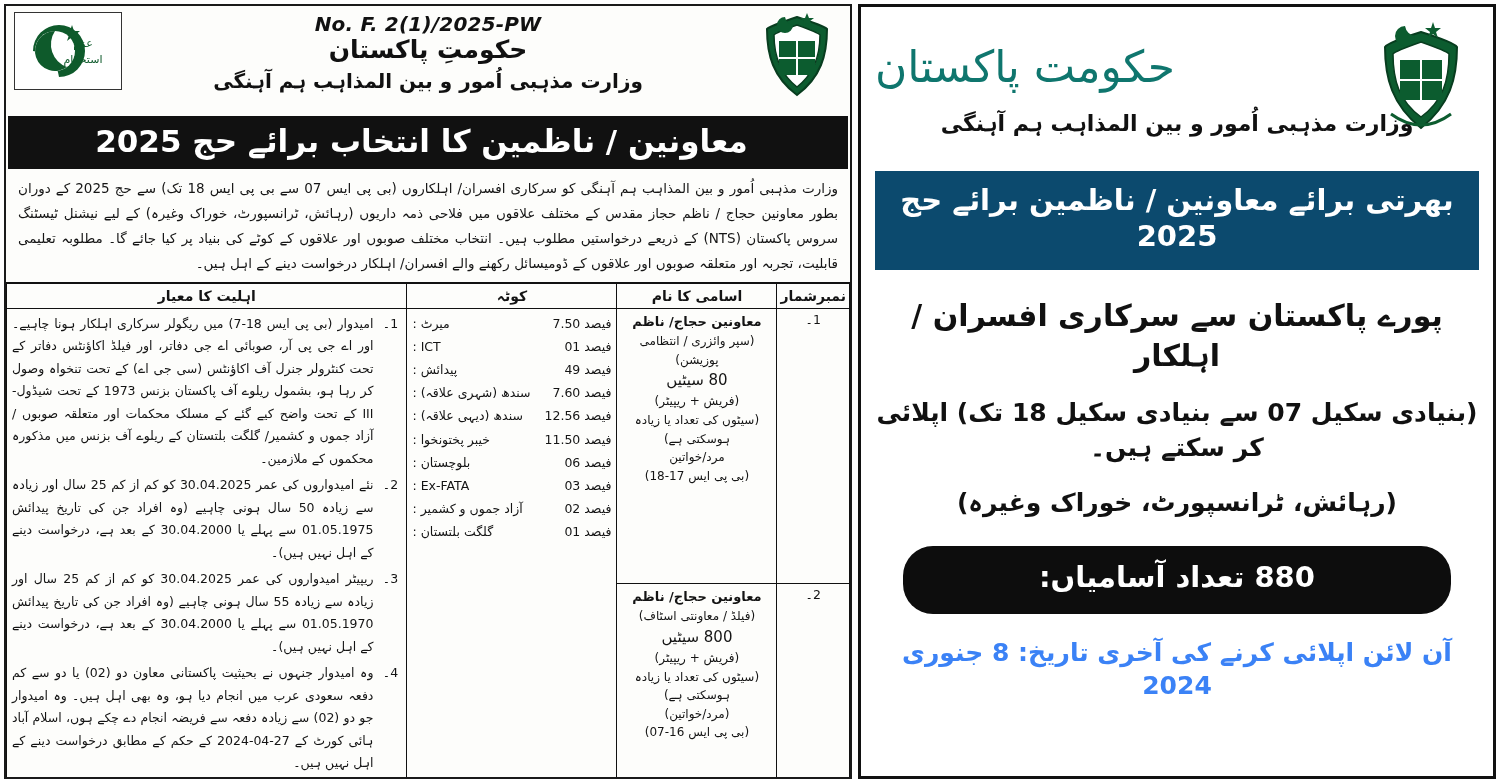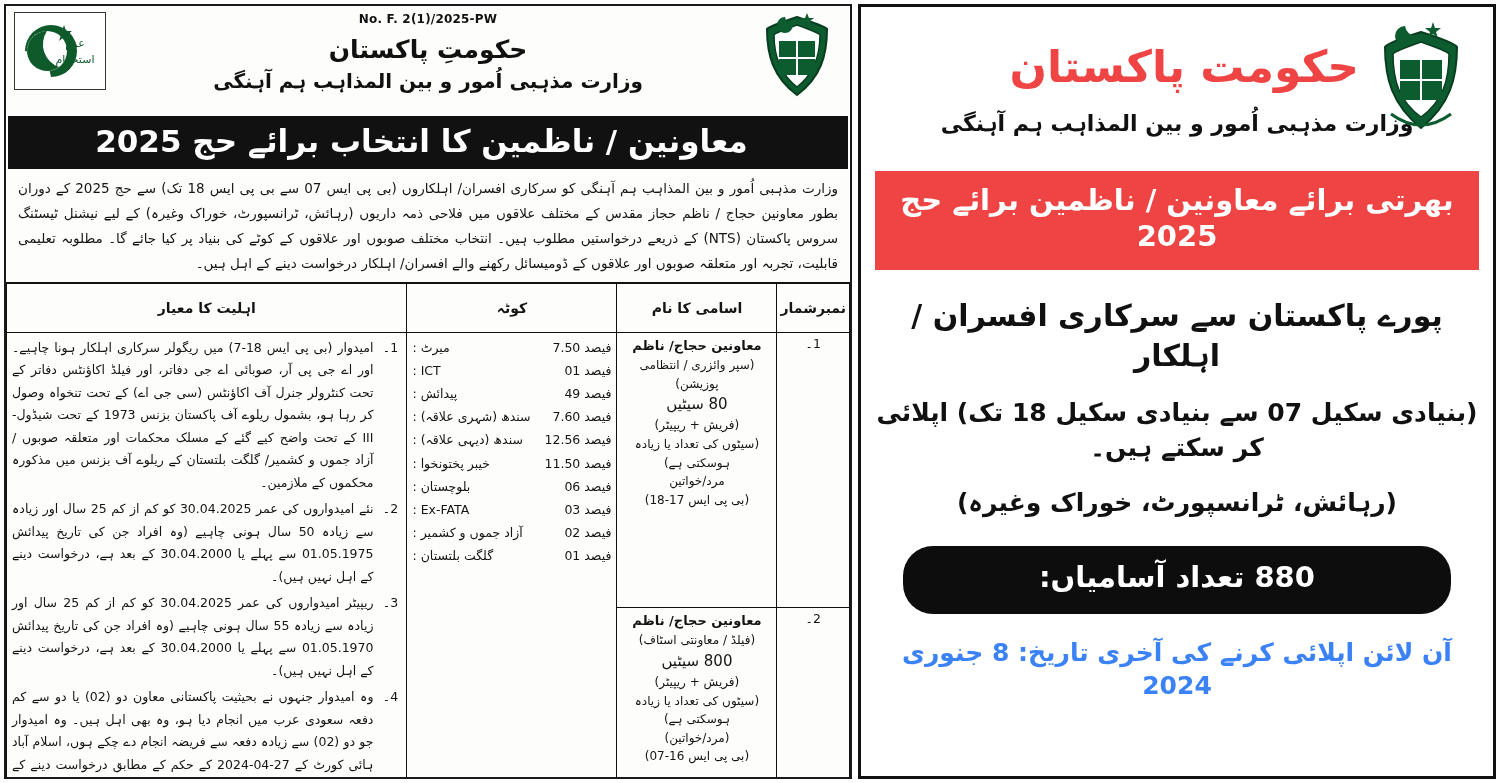--- a/index.html
+++ b/index.html
@@ -30,24 +30,25 @@
 
   .lp-head {
     position: relative;
     height: 108px;
     padding: 4px 6px 0 6px;
   }
   .lp-refno {
     position: absolute;
     top: 6px; left: 0; right: 0;
     text-align: center;
-    font-size: 12px;
+    font-size: 20px;
     font-weight: bold;
     color: #111;
     letter-spacing: .2px;
+    font-style: italic;
   }
   .lp-title-ur {
     position: absolute;
     top: 28px; left: 0; right: 0;
     text-align: center;
     direction: rtl;
     font-size: 25px;
     font-weight: bold;
     color: #111;
     line-height: 1.25;
@@ -58,21 +59,21 @@
     text-align: center;
     direction: rtl;
     font-size: 20px;
     font-weight: bold;
     color: #111;
     line-height: 1.3;
   }
   .logo-left {
     position: absolute;
     top: 6px; left: 8px;
-    width: 92px; height: 78px;
+    width: 108px; height: 78px;
     border: 1px solid #333;
     background: #fff;
     display: flex;
     align-items: center;
     justify-content: center;
     overflow: hidden;
   }
   .logo-right {
     position: absolute;
     top: 4px; right: 10px;
@@ -114,21 +115,21 @@
   }
   .lp-table th, .lp-table td {
     border: 1px solid #111;
     padding: 3px 5px;
     vertical-align: top;
   }
   .lp-table thead th {
     text-align: center;
     font-size: 14px;
     font-weight: bold;
-    padding: 16px 3px;
+    padding: 4px 3px;
   }
   .col-sr { width: 40px; text-align: center; }
   .col-post { width: 160px; text-align: center; }
   .col-quota { width: 210px; }
   .col-crit { }
 
   .post-cell {
     text-align: center;
     line-height: 1.55;
     font-size: 13px;
@@ -177,40 +178,40 @@
   }
   .rp-emblem {
     position: absolute;
     top: 4px; right: 6px;
     width: 104px; height: 118px;
     display: flex; align-items: center; justify-content: center;
   }
   .rp-govt {
     position: absolute;
     top: 26px; left: 0; right: 120px;
-    text-align: right;
+    text-align: left;
     direction: rtl;
     font-size: 44px;
-    font-weight: bold;
-    color: #ef4444;
+    font-weight: normal;
+    color: #0f766e;
     line-height: 1.1;
   }
   .rp-ministry {
     position: absolute;
     top: 92px; left: 0; right: 0;
     text-align: center;
     direction: rtl;
     font-size: 22px;
     font-weight: bold;
     color: #111;
     line-height: 1.4;
   }
 
   .rp-black-bar {
-    background: #ef4444;
+    background: #0c4a6e;
     color: #fff;
     direction: rtl;
     text-align: center;
     font-size: 29px;
     font-weight: bold;
     padding: 11px 8px 15px 8px;
     margin: 4px 0 0 0;
     line-height: 1.25;
   }
 

